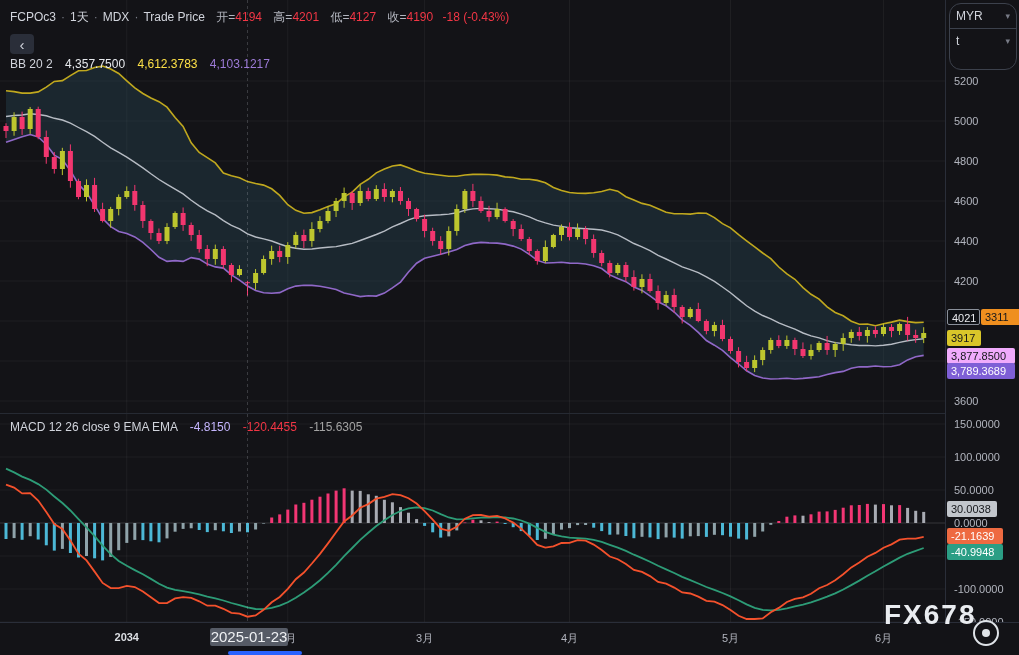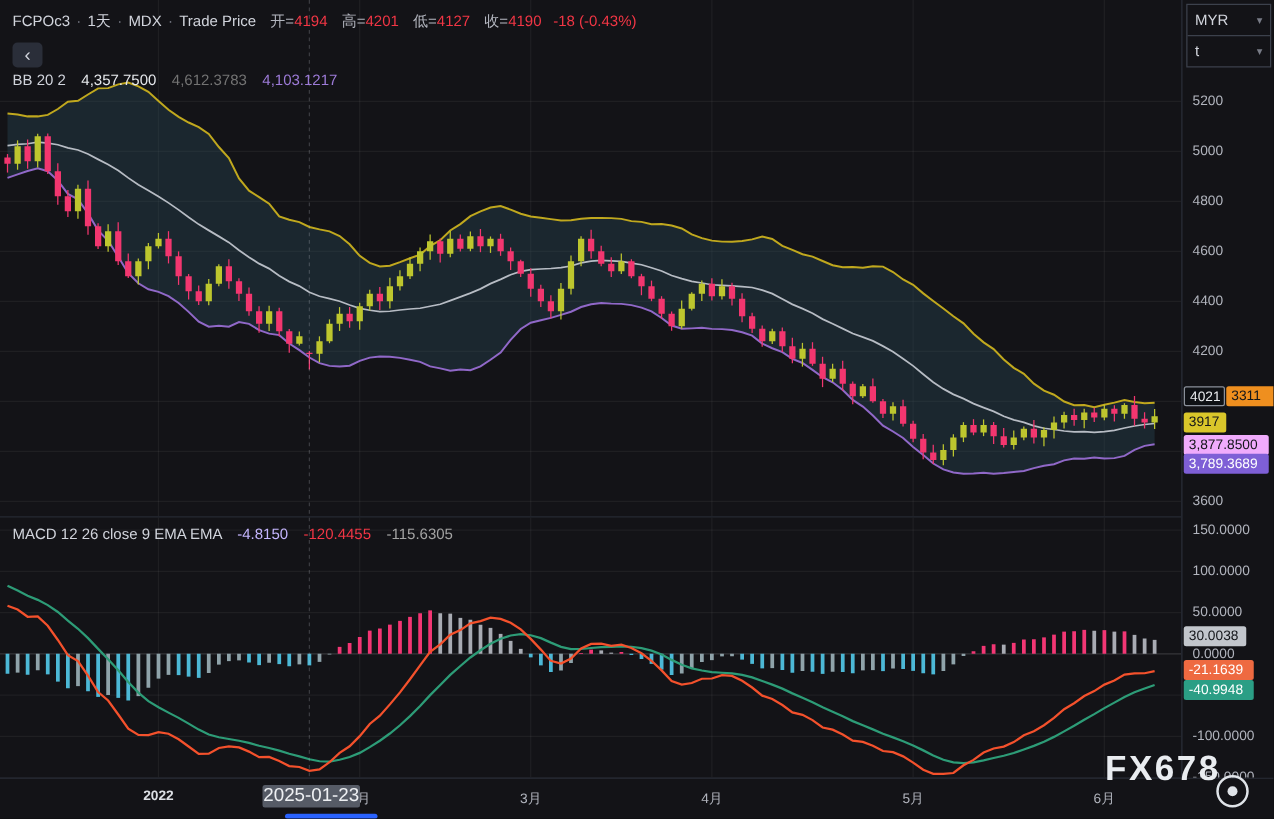--- a/index.html
+++ b/index.html
@@ -13,41 +13,41 @@
   .sep{color:#787b86;margin:0 5px;}
   .k{color:#b2b5be;margin-left:8px;}
   .red{color:#f23645;}
   .chg{margin-left:6px;}
   .back-btn{position:absolute;left:10px;top:34px;width:24px;height:20px;background:#2a2e39;
             border-radius:4px;display:flex;align-items:center;justify-content:center;
             color:#d1d4dc;font-size:15px;line-height:1;cursor:pointer;z-index:5;}
   .bb-legend{left:10px;top:57px;}
   .bb-legend .v{margin-left:9px;}
   .v-white{color:#e6e8ec;}
-  .v-yellow{color:#737373;}
+  .v-yellow{color:#fde047;}
   .v-purple{color:#9d7bd8;}
   .macd-legend{left:10px;top:420px;}
   .macd-legend .v{margin-left:9px;}
   .v-blue{color:#c4b5fd;}
   .v-red{color:#f23645;}
   .v-green{color:#a3a3a3;}
   .time-axis{position:absolute;left:0;top:622px;width:1019px;height:33px;border-top:1px solid #2a2e39;
              background:#131317;z-index:4;box-sizing:border-box;}
   .time-label{position:absolute;top:8px;transform:translateX(-50%);font-size:11px;color:#b2b5be;}
   .time-label.strong{color:#dcdfe4;font-weight:700;}
   .date-tag{position:absolute;top:5px;left:210px;width:78px;height:18px;line-height:18px;text-align:center;
             background:#565b66;color:#eef0f3;font-size:15px;border-radius:2px;z-index:3;}
   .scroll-thumb{position:absolute;left:228px;bottom:0;width:74px;height:4px;background:#2962ff;border-radius:2px;z-index:3;}
   .price-axis{position:absolute;left:945px;top:0;width:74px;height:622px;border-left:1px solid #2a2e39;
               background:#131317;z-index:4;overflow:hidden;box-sizing:border-box;}
   .tick{position:absolute;left:8px;font-size:11px;color:#b2b5be;transform:translateY(-50%);}
   .tag{position:absolute;height:16px;line-height:16px;font-size:11px;border-radius:2px;
        padding:0 4px;box-sizing:border-box;transform:translateY(-50%);overflow:hidden;white-space:nowrap;}
-  .currency-box{position:absolute;left:3px;top:3px;width:68px;height:51px;border:1px solid #3c414c;
-                border-radius:0;box-sizing:border-box;background:#131317;z-index:6;}
+  .currency-box{position:absolute;left:3px;top:3px;width:68px;height:67px;border:1px solid #3c414c;
+                border-radius:12px;box-sizing:border-box;background:#131317;z-index:6;}
   .cur-row{height:24px;display:flex;align-items:center;justify-content:space-between;
            padding:0 6px;font-size:12px;color:#d1d4dc;cursor:pointer;}
   .cur-row + .cur-row{border-top:1px solid #3c414c;}
   .chev{color:#787b86;font-size:9px;}
   .watermark{position:absolute;left:884px;top:599px;font-size:28px;font-weight:700;letter-spacing:2px;
              color:#e9ecf0;z-index:6;}
   .logo-circle{position:absolute;left:973px;top:620px;width:26px;height:26px;border:2px solid #dfe3e8;
                border-radius:50%;z-index:7;box-sizing:border-box;display:flex;align-items:center;justify-content:center;}
   .logo-dot{width:8px;height:8px;border-radius:50%;background:#dfe3e8;}
 </style>
@@ -468,21 +468,21 @@
 
   <div class="legend macd-legend">
     <span>MACD 12 26 close 9 EMA EMA</span>
     <span class="v v-blue">-4.8150</span>
     <span class="v v-red">-120.4455</span>
     <span class="v v-green">-115.6305</span>
   </div>
 
   <div class="time-axis">
     <div id="time-labels">
-        <div class="time-label strong" style="left: 126.75px;">2022</div>
+        <div class="time-label strong" style="left: 126.75px;">2034</div>
         <div class="time-label" style="left: 287.75px;">2月</div>
         <div class="time-label" style="left: 424.6px;">3月</div>
         <div class="time-label" style="left: 569.5px;">4月</div>
         <div class="time-label" style="left: 730.5px;">5月</div>
         <div class="time-label" style="left: 883.45px;">6月</div>
       </div>
     <div class="date-tag">2025-01-23</div>
     <div class="scroll-thumb"></div>
   </div>
 

